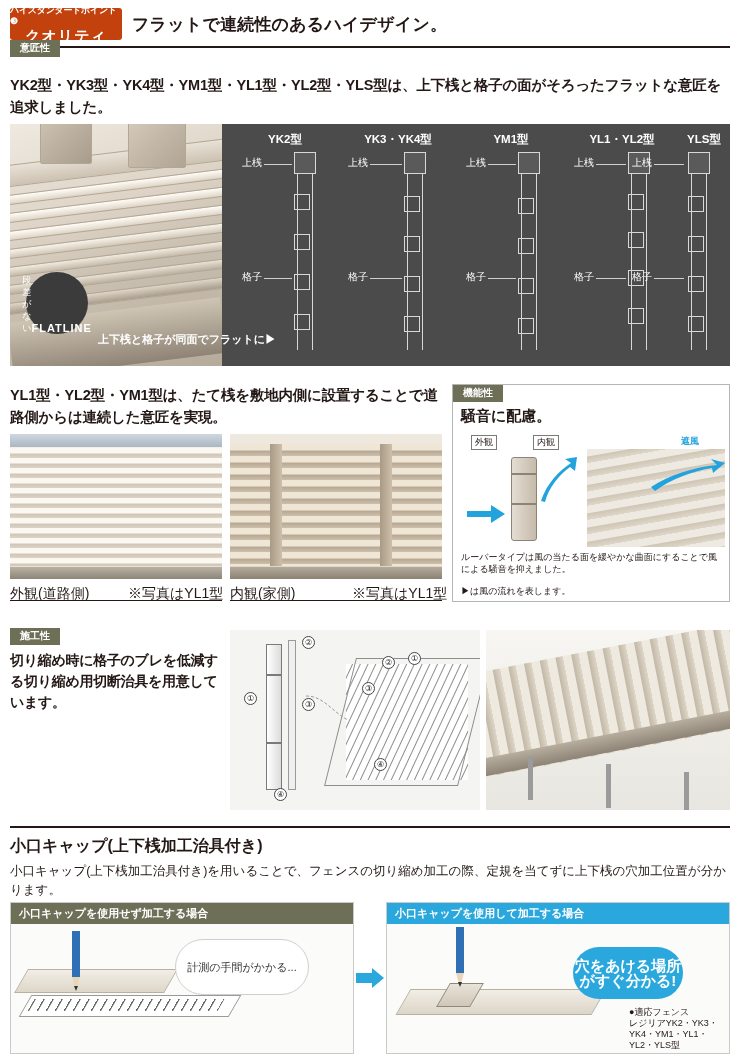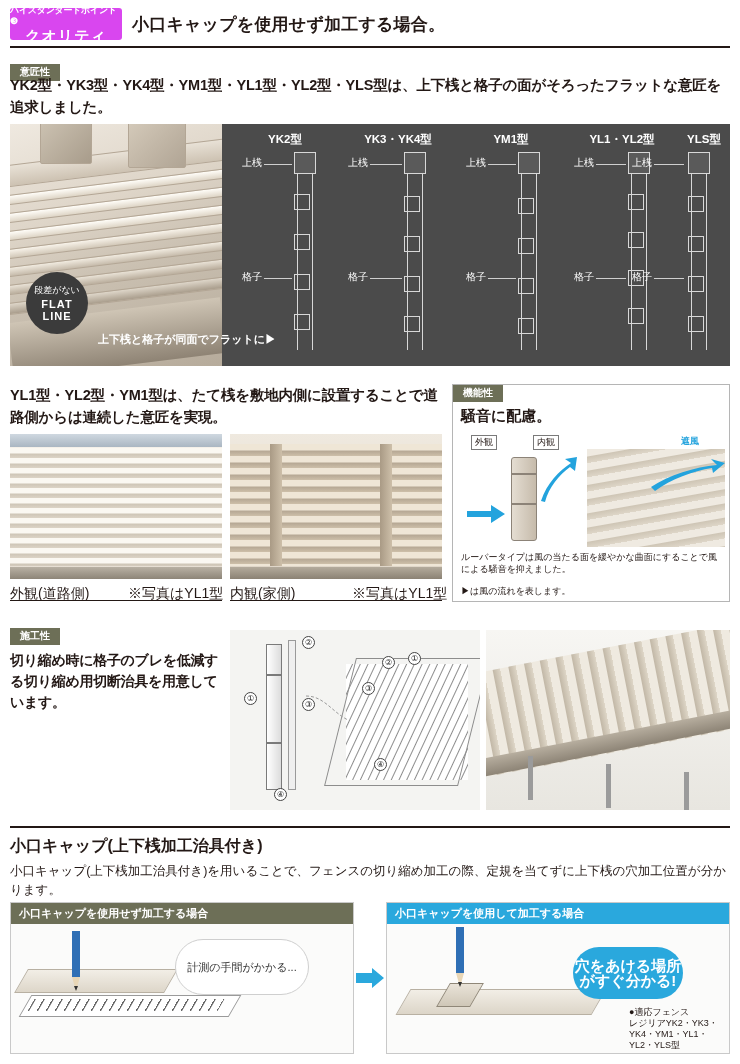--- a/index.html
+++ b/index.html
@@ -11,58 +11,58 @@
     color:#231815;
     position:relative;
     overflow:hidden;
   }
   .page { position:relative; width:740px; height:1064px; }
 
   
   .header { position:absolute; left:10px; top:8px; width:720px; height:38px; }
   .hs-badge {
     position:absolute; left:0; top:0; width:112px; height:32px;
-    background:#d946ef; color:#fff; border-radius:3px;
+    background:#c2410c; color:#fff; border-radius:3px;
     display:flex; flex-direction:column; align-items:center; justify-content:center;
     padding-top:1px;
   }
   .hs-badge .l1 { font-size:9px; line-height:11px; letter-spacing:-0.3px; font-weight:bold;}
   .hs-badge .l2 { font-size:15px; line-height:17px; font-weight:bold; letter-spacing:1px; }
   .header-title {
     position:absolute; left:122px; top:5px;
     font-size:17px; font-weight:bold; letter-spacing:0.2px;
   }
   .header-rule { position:absolute; left:0; top:38px; width:720px; height:2px; background:#231815; }
 
   
   .tag {
     display:inline-block; background:#6d6f57; color:#fff;
     font-size:10px; font-weight:bold; padding:2px 10px 3px 10px; line-height:12px;
   }
 
   
-  .s1-tag { position:absolute; left:10px; top:64px; }
+  .s1-tag { position:absolute; left:10px; top:40px; }
   .s1-text {
     position:absolute; left:10px; top:74px; width:716px;
     font-size:14.5px; line-height:22px; font-weight:bold; letter-spacing:-0.2px;
   }
   .s1-panel { position:absolute; left:10px; top:124px; width:720px; height:242px; background:#4b4b4b; }
   .photo-left {
     position:absolute; left:0; top:0; width:212px; height:242px;
     background: linear-gradient(160deg,#efe9e0 0%,#ded5c8 35%,#c9bfb0 60%,#b6ab9b 100%);
     overflow:hidden;
   }
   .pl-bar {
     position:absolute; background:linear-gradient(180deg,#e8e1d6,#cdc2b2);
     border:1px solid #b3a695;
   }
   .flat-circle {
     position:absolute; left:16px; top:272px; width:62px; height:62px;
     border-radius:50%; background:#3b3b3b; color:#fff;
-    display:flex; flex-direction:column; align-items:center; justify-content:center;
+    display:flex; flex-direction:row; align-items:flex-end; justify-content:center;
     line-height:12px; z-index:5;
   }
   .flat-circle .fc1 { font-size:9px; }
   .flat-circle .fc2 { font-size:11px; font-weight:bold; letter-spacing:1px; margin-top:2px;}
   .flat-circle .fc3 { font-size:11px; font-weight:bold; letter-spacing:1px;}
 
   .diagram-col { position:absolute; top:0; height:242px; color:#fff; }
   .diagram-col .dtitle {
     position:absolute; top:8px; left:50%; transform:translateX(-50%);
     font-size:11.5px; font-weight:bold; white-space:nowrap;
@@ -146,21 +146,21 @@
 </head>
 <body>
 
 <div class="page">
 
   <div class="header">
     <div class="hs-badge">
       <div class="l1">ハイスタンダードポイント❸</div>
       <div class="l2">クオリティ</div>
     </div>
-    <div class="header-title">小口キャップを使用せず加工する場合。</div>
+    <div class="header-title">フラットで連続性のあるハイデザイン。</div>
     <div class="header-rule"></div>
   </div>
 
   <div class="tag s1-tag">意匠性</div>
   <div class="s1-text">YK2型・YK3型・YK4型・YM1型・YL1型・YL2型・YLS型は、上下桟と格子の面がそろったフラットな意匠を追求しました。</div>
 
   <div class="s1-panel">
 
     <div class="photo-left">
       <div class="pl-bar" style="left:-10px; top:28px; width:230px; height:22px; transform:rotate(-7deg);"></div>

